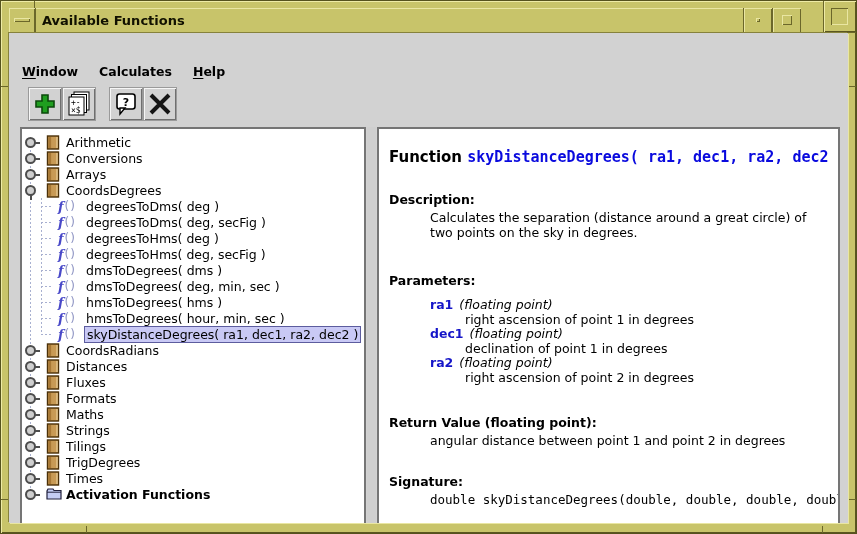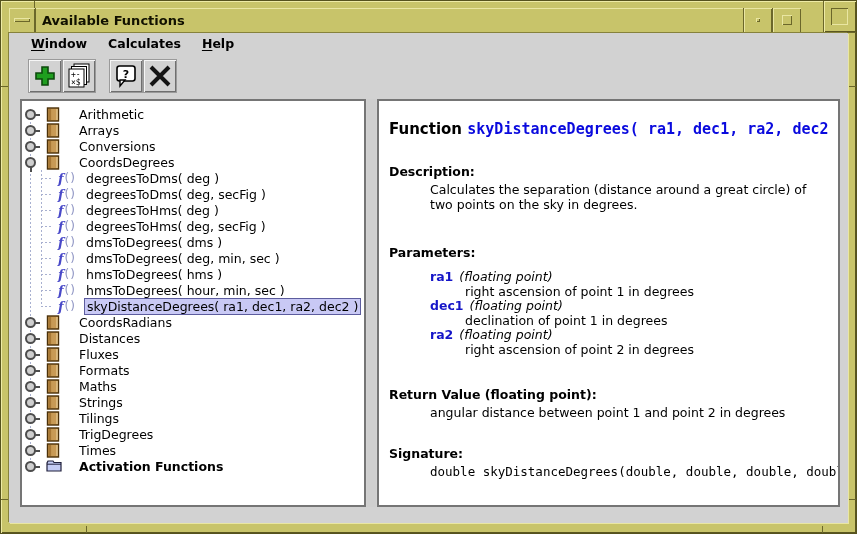--- a/index.html
+++ b/index.html
@@ -59,21 +59,21 @@
   
   .client {
     position:absolute; left:8px; top:32px; right:8px; bottom:10px;
     background:#d2d2d2;
     box-shadow: -1px -1px 0 #86823c, 1px 1px 0 #e9e6a2;
     overflow:hidden;
   }
 
   .menubar {
     height:21px; display:flex; align-items:center; gap:21px;
-    padding-left:22px; background:#d2d2d2;
+    padding-left:13px; background:#d2d2d2;margin-top:28px;
   }
   .menu-item { font-size:12.5px; font-weight:bold; color:#000; cursor:pointer; white-space:pre; }
   .menu-item .mn { text-decoration:underline; text-underline-offset:2px; }
 
   .toolbar { height:44px; padding:5px 0 0 19px; display:flex; }
   .tool-btn {
     width:34px; height:34px; background:#d2d2d2;
     border:1px solid #9a9a9a;
     box-shadow: inset 1px 1px 0 #f6f6f6, inset -1px -1px 0 #6f6f6f;
     display:flex; align-items:center; justify-content:center; cursor:pointer;
@@ -107,21 +107,21 @@
   .row .label { white-space:pre; }
 
   .handle {
     position:absolute; left:3px; top:3px; width:11px; height:11px;
     border:2px solid #4d4d4d; border-radius:50%; background:#cfcfcf;
   }
   .handle::after { content:""; position:absolute; background:#4d4d4d; }
   .row.collapsed .handle::after { right:-6px; top:2.5px; width:5px; height:2px; }
   .row.expanded  .handle::after { bottom:-6px; left:2.5px; width:2px; height:5px; }
 
-  .cat .label { margin-left:57px; }
+  .cat .label { margin-left:44px; }
   .cat .book-icon, .cat .folder-icon { position:absolute; left:24px; top:1px; }
   .cat .folder-icon { display:none; }
   .cat.folder .folder-icon { display:block; top:2px; }
   .cat.bold .label { font-weight:bold; }
 
   .fn .label { margin-left:64px; }
   .fn::before { 
     content:""; position:absolute; left:19px; top:0; width:1px; height:16px;
     background-image:linear-gradient(#a8b0d0 50%, rgba(0,0,0,0) 50%); background-size:1px 4px;
   }
@@ -250,32 +250,32 @@
   </div>
 
   <div class="row cat collapsed">
     <span class="handle"></span>
     <svg class="book-icon" width="14" height="15" viewBox="0 0 14 15">
       <rect x="1.5" y="1" width="11" height="13" fill="#c89a55" stroke="#4a3008" stroke-width="1.4"></rect>
       <rect x="2.5" y="2" width="2.6" height="11" fill="#a87835"></rect>
       <line x1="11" y1="2" x2="11" y2="13" stroke="#e8cf9a" stroke-width="1.2"></line>
     </svg>
 
+    <span class="label">Conversions</span>
+  </div>
+
+  <div class="row cat collapsed">
+    <span class="handle"></span>
+    <svg class="book-icon" width="14" height="15" viewBox="0 0 14 15">
+      <rect x="1.5" y="1" width="11" height="13" fill="#c89a55" stroke="#4a3008" stroke-width="1.4"></rect>
+      <rect x="2.5" y="2" width="2.6" height="11" fill="#a87835"></rect>
+      <line x1="11" y1="2" x2="11" y2="13" stroke="#e8cf9a" stroke-width="1.2"></line>
+    </svg>
+
     <span class="label">Arrays</span>
-  </div>
-
-  <div class="row cat collapsed">
-    <span class="handle"></span>
-    <svg class="book-icon" width="14" height="15" viewBox="0 0 14 15">
-      <rect x="1.5" y="1" width="11" height="13" fill="#c89a55" stroke="#4a3008" stroke-width="1.4"></rect>
-      <rect x="2.5" y="2" width="2.6" height="11" fill="#a87835"></rect>
-      <line x1="11" y1="2" x2="11" y2="13" stroke="#e8cf9a" stroke-width="1.2"></line>
-    </svg>
-
-    <span class="label">Conversions</span>
   </div>
 
   <div class="row cat expanded">
     <span class="handle"></span>
     <svg class="book-icon" width="14" height="15" viewBox="0 0 14 15">
       <rect x="1.5" y="1" width="11" height="13" fill="#c89a55" stroke="#4a3008" stroke-width="1.4"></rect>
       <rect x="2.5" y="2" width="2.6" height="11" fill="#a87835"></rect>
       <line x1="11" y1="2" x2="11" y2="13" stroke="#e8cf9a" stroke-width="1.2"></line>
     </svg>
 

